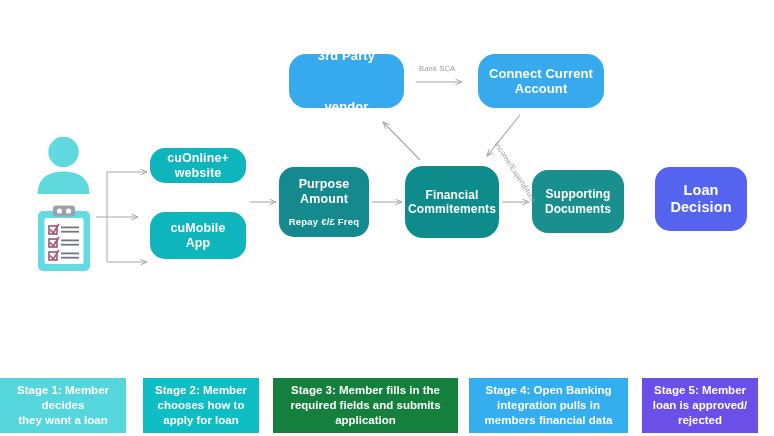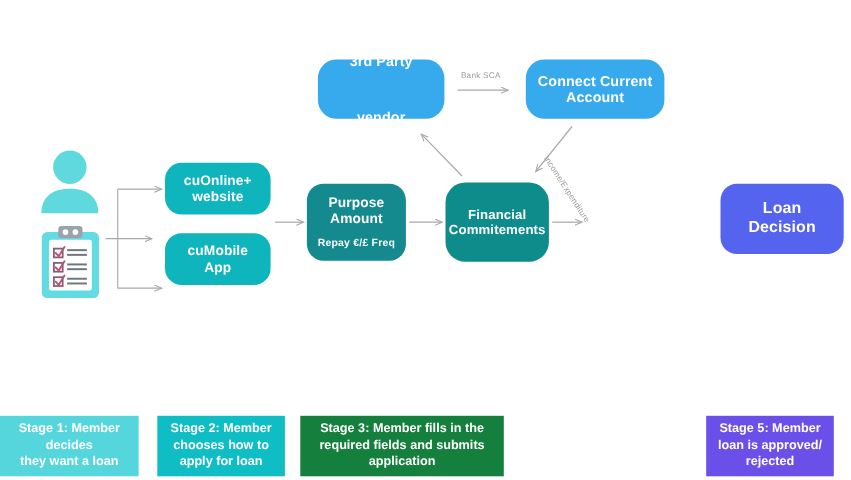--- a/index.html
+++ b/index.html
@@ -54,21 +54,21 @@
     gap: 36px;
   }
   #node-connect-current-account {
     left: 466px; top: 54px; width: 126px; height: 54px;
     background: #37AAEE;
     font-size: 13px;
     border-radius: 17px;
     margin-left: 12px;
   }
   #node-cuonline-website {
-    left: 150px; top: 148px; width: 96px; height: 47px;
+    left: 150px; top: 148px; width: 96px; height: 35px;
     background: #0FB5BC;
     font-size: 12.5px;
     border-radius: 15px;
   }
   #node-cumobile-app {
     left: 150px; top: 212px; width: 96px; height: 47px;
     background: #0FB5BC;
     font-size: 12.5px;
     border-radius: 15px;
   }
@@ -84,21 +84,21 @@
     font-size: 12px;
     border-radius: 18px;
   }
   #node-supporting-documents {
     left: 532px; top: 170px; width: 92px; height: 63px;
     background: #19908D;
     font-size: 12px;
     border-radius: 16px;
   }
   #node-loan-decision {
-    left: 655px; top: 167px; width: 112px; height: 64px;
+    left: 655px; top: 167px; width: 92px; height: 64px;
     background: #5464EE;
     font-size: 14.5px;
     border-radius: 15px;
   }
 
   
   .edge-label {
     position: absolute;
     color: #9b9b9b;
     font-size: 7.5px;
@@ -240,37 +240,44 @@
     <span class="line">Purpose</span>
     <span class="line">Amount</span>
     <span class="sub">Repay €/£ Freq</span>
   </div>
 
   <div class="node" id="node-financial-commitements">
     <span class="line">Financial</span>
     <span class="line">Commitements</span>
   </div>
 
+  <div class="node" id="node-supporting-documents">
+    <span class="line">Supporting</span>
+    <span class="line">Documents</span>
+  </div>
 
   <div class="node" id="node-loan-decision">
     <span class="line">Loan</span>
     <span class="line">Decision</span>
   </div>
 
   <span class="edge-label" id="label-bank-sca">Bank SCA</span>
   <span class="edge-label" id="label-income-expenditure">Income/Expenditure</span>
 
   <div id="stage-bar">
     <div class="stage" id="stage-1">
       <span>Stage 1: Member decides<br>they want a loan</span>
     </div>
     <div class="stage" id="stage-2">
       <span>Stage 2: Member chooses how to apply for loan</span>
     </div>
     <div class="stage" id="stage-3">
       <span>Stage 3: Member fills in the required fields and submits application</span>
     </div>
+    <div class="stage" id="stage-4">
+      <span>Stage 4: Open Banking integration pulls in members financial data</span>
+    </div>
     <div class="stage" id="stage-5">
       <span>Stage 5: Member loan is approved/ rejected</span>
     </div>
   </div>
 
 </div>
 
 </body></html>

